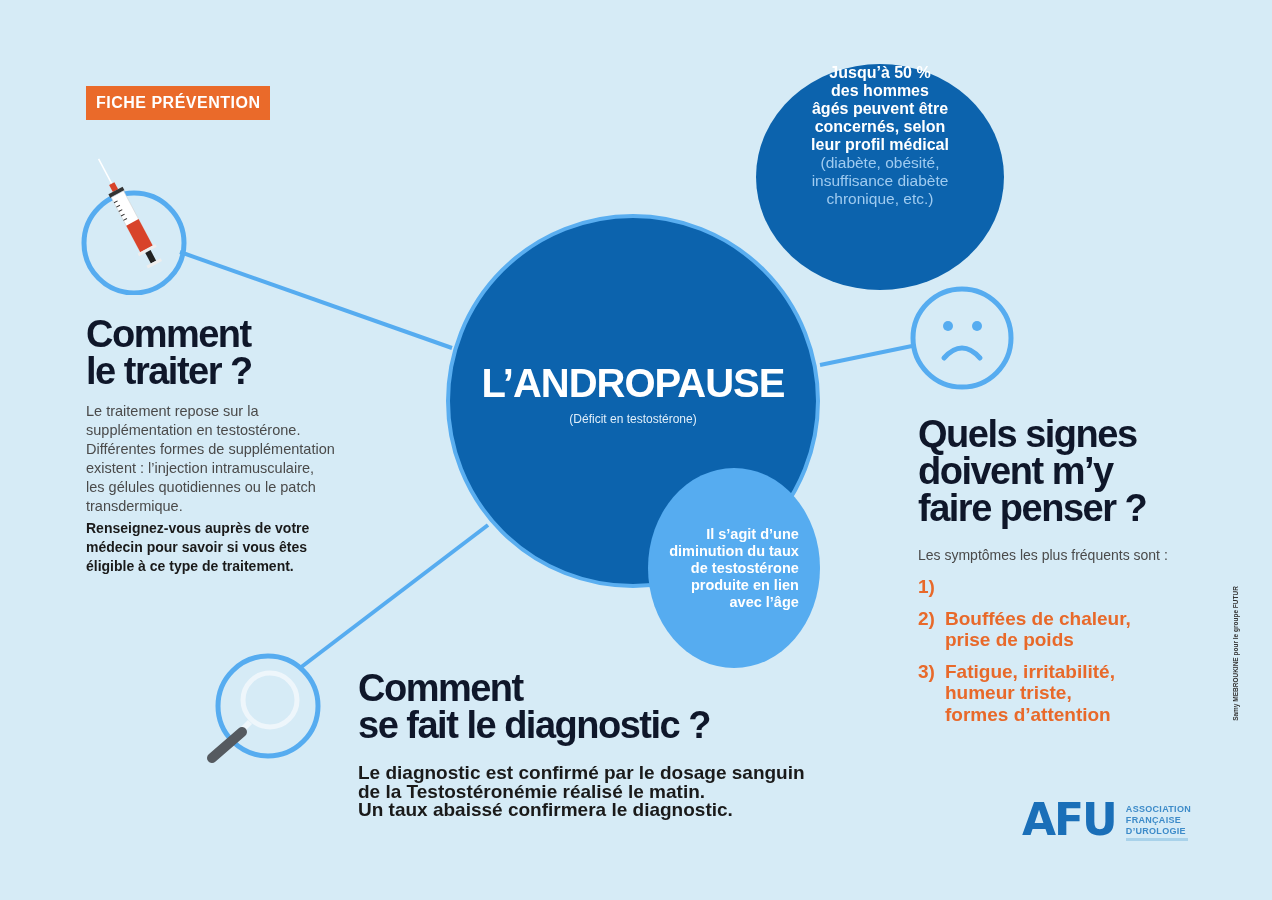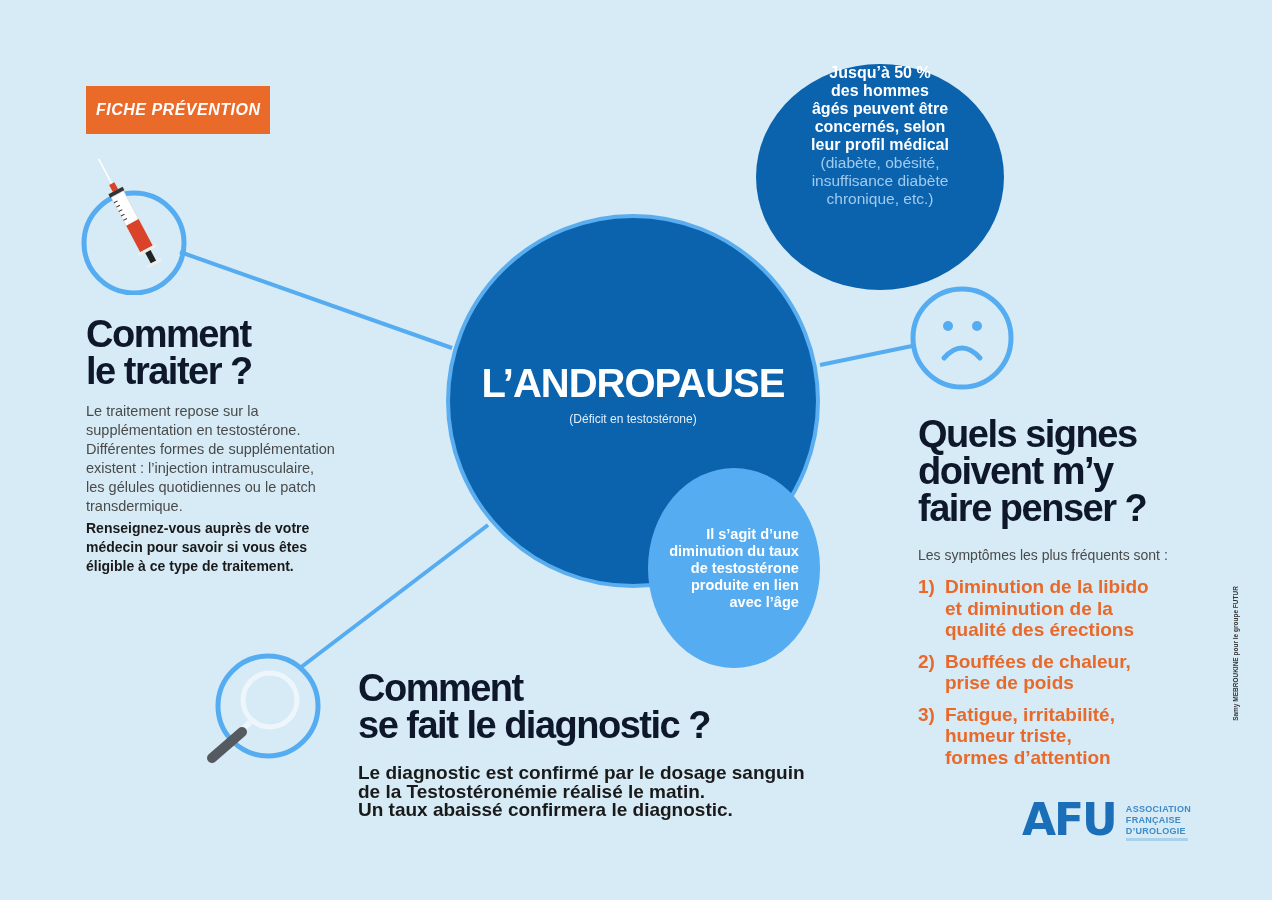--- a/index.html
+++ b/index.html
@@ -6,23 +6,23 @@
   body {
     width: 1272px; height: 900px; overflow: hidden;
     background: #d6ebf6;
     font-family: "Liberation Sans", "DejaVu Sans", sans-serif;
     position: relative;
   }
   .abs { position: absolute; }
   svg.lines { position: absolute; left: 0; top: 0; }
 
   .badge {
-    left: 86px; top: 86px; height: 26px; padding: 11px 10px;
+    left: 86px; top: 86px; height: 26px; padding: 4px 10px;
     background: #ea6a2a; color: #fff; font-weight: 700; font-size: 16px;
-    line-height: 26px; letter-spacing: 0.5px; font-style: italic;
+    line-height: 26px; letter-spacing: 0.5px;
   }
 
   .h-blue {
     color: #0f172a; font-weight: 700; letter-spacing: -1.5px;
     font-family: "Liberation Sans", sans-serif; line-height: 0.98;
   }
   .body-gray { color: #4a4a4a; font-size: 14.5px; line-height: 19px; }
   .body-bold { color: #1a1a1a; font-size: 14px; line-height: 19px; font-weight: 700; }
 
   .big-circle {
@@ -153,25 +153,20 @@
 <div class="abs h-blue" style="left:918px;top:416px;font-size:38px;">
   <div>Quels signes</div>
   <div>doivent m’y</div>
   <div>faire penser ?</div>
 </div>
 <div class="abs body-gray" style="left:918px;top:546px;font-size:14px;">Les symptômes les plus fréquents sont :</div>
 
 <div class="abs symptoms">
   <div class="symptom">
     <span class="num">1)</span>
-    <div>
-      <div>Diminution de la libido</div>
-      <div>et diminution de la</div>
-      <div>qualité des érections</div>
-    </div>
   </div>
   <div class="symptom">
     <span class="num">2)</span>
     <div>
       <div>Bouffées de chaleur,</div>
       <div>prise de poids</div>
     </div>
   </div>
   <div class="symptom">
     <span class="num">3)</span>

